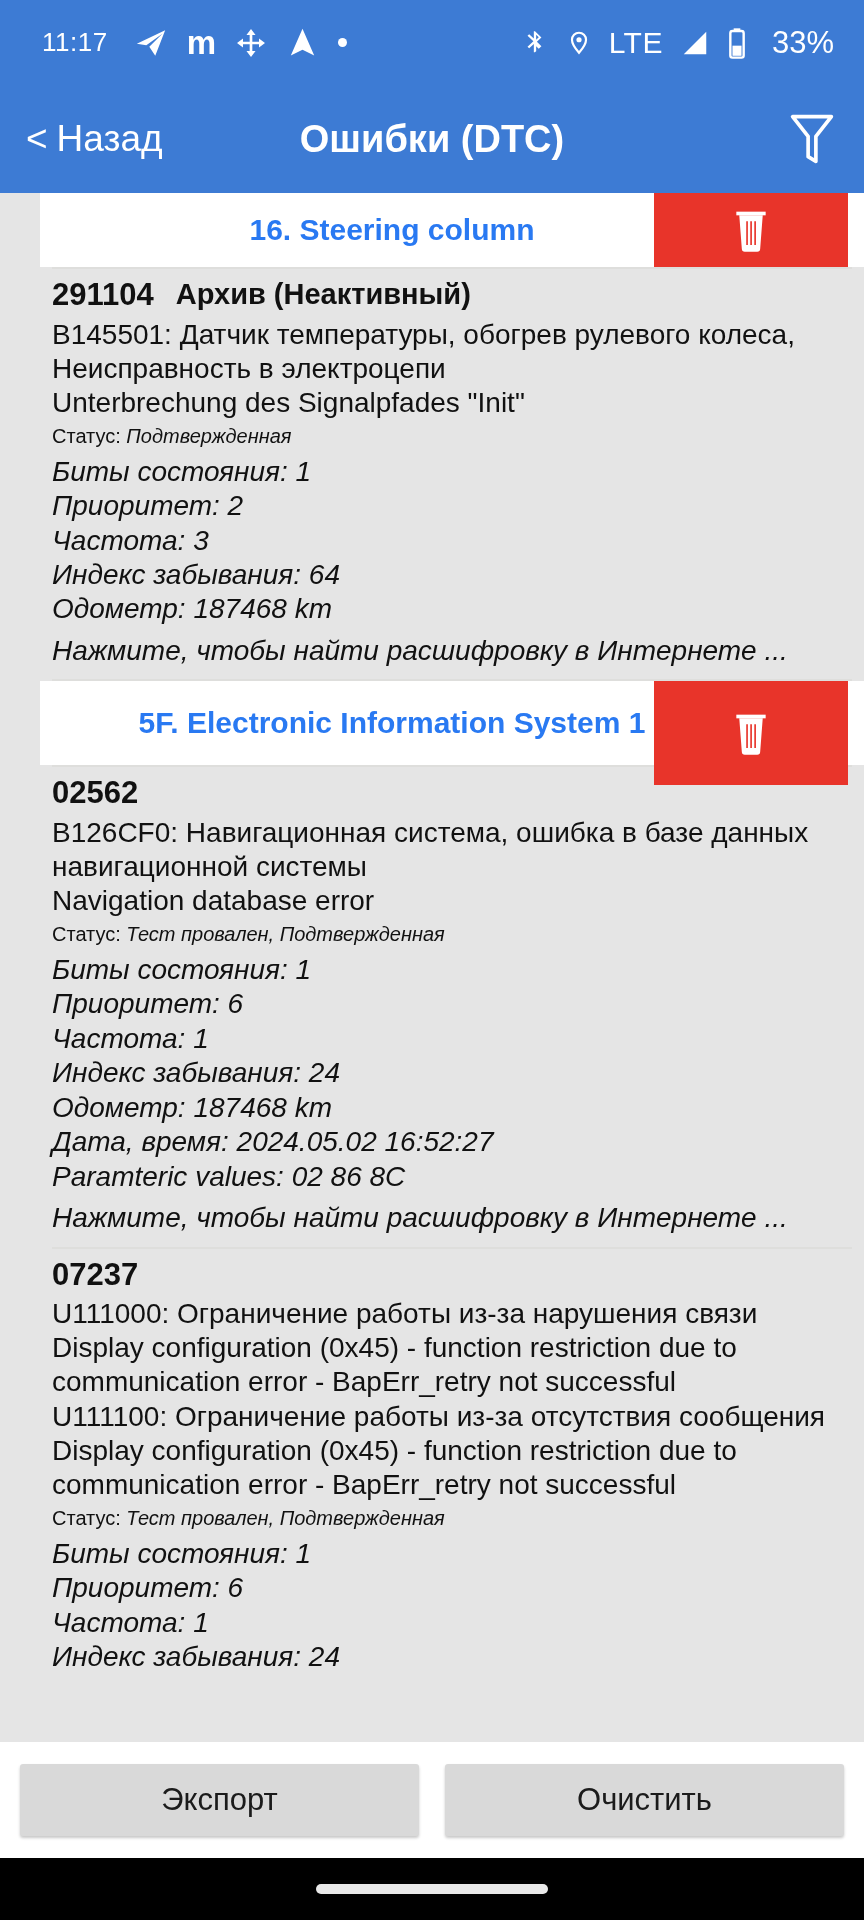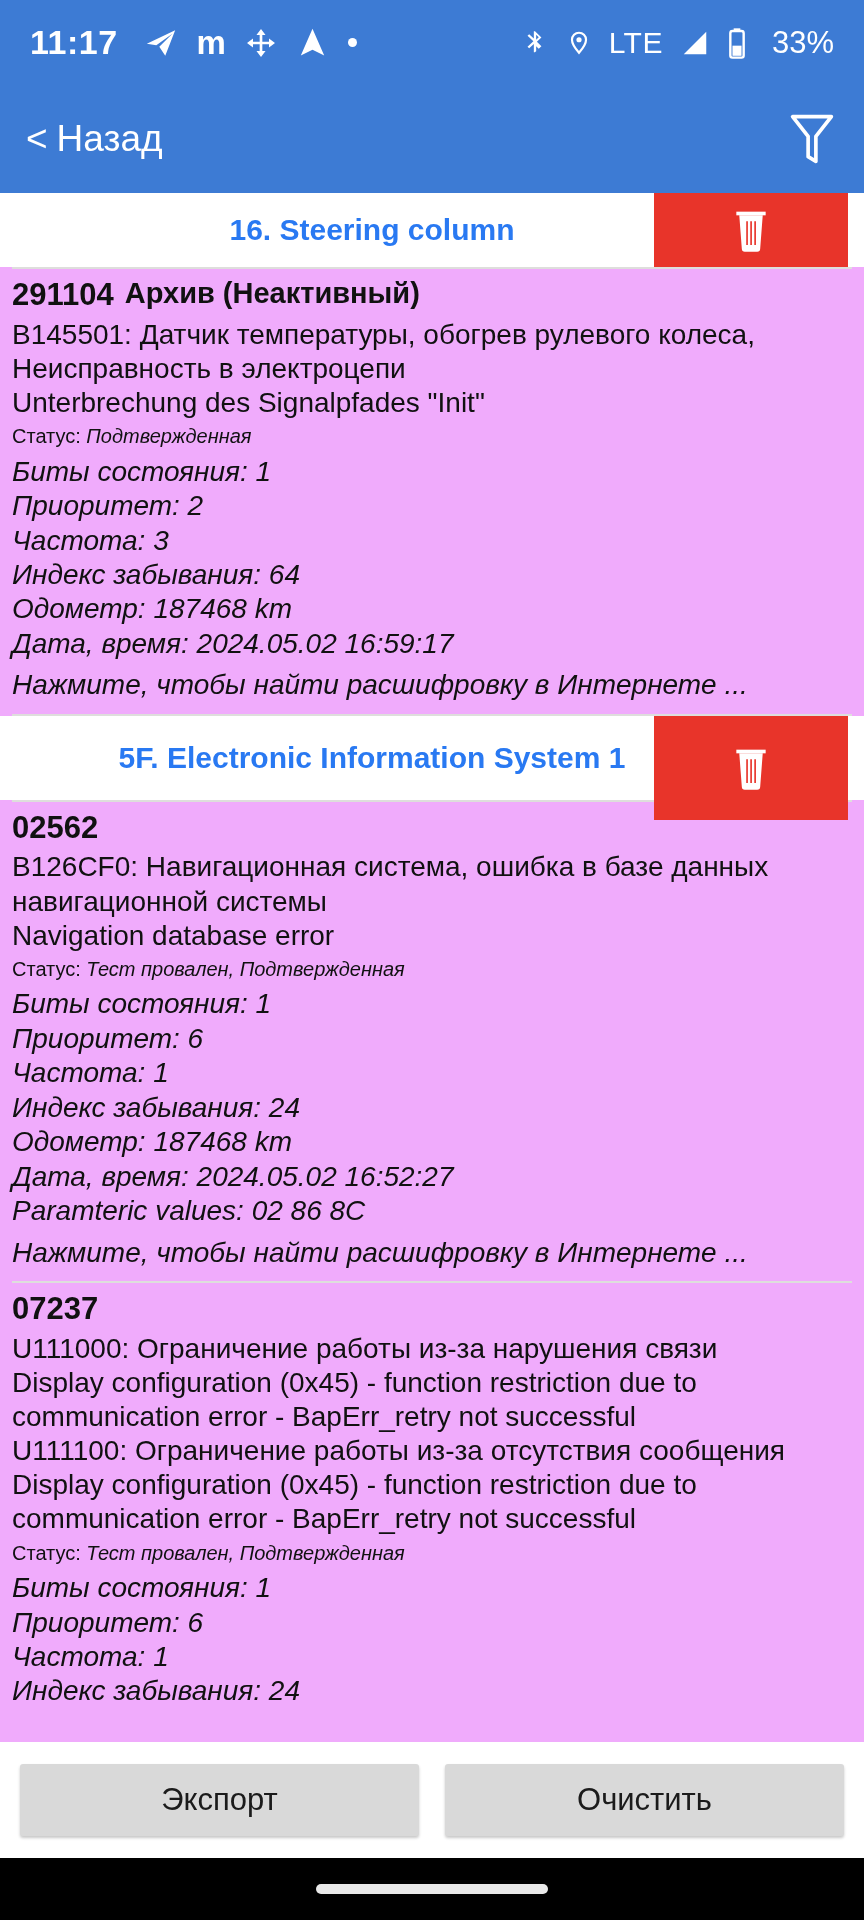--- a/index.html
+++ b/index.html
@@ -10,21 +10,21 @@
     overflow:hidden;
   }
   .phone { width:864px; height:1920px; display:flex; flex-direction:column; background:#fff; }
 
   
   .statusbar {
     height:85px; background:#3d7bd4; color:#fff;
     display:flex; align-items:center; flex:0 0 auto;
     padding:0 30px;
   }
-  .sb-clock { font-size:34px; font-weight:700; letter-spacing:0.5px; }
+  .sb-clock { font-size:26px; font-weight:400; letter-spacing:0.5px;margin-left:12px; }
   .sb-left-icons { display:flex; align-items:center; gap:19px; margin-left:26px; }
   .sb-spacer { flex:1 1 auto; }
   .sb-right-icons { display:flex; align-items:center; gap:17px; }
   .sb-lte { font-size:30px; font-weight:500; letter-spacing:0.5px; }
   .sb-batt-txt { font-size:31px; font-weight:500; margin-left:8px; }
   .ico { display:inline-flex; align-items:center; justify-content:center; }
   .ico svg { display:block; }
   .dot-ico { width:9px; height:9px; border-radius:50%; background:#fff; }
   .m-ico { font-size:33px; font-weight:700; line-height:1; font-family:"Liberation Sans",sans-serif; }
 
@@ -35,21 +35,21 @@
     padding:0 26px; position:relative;
   }
   .back-btn { font-size:37px; font-weight:400; display:flex; align-items:center; gap:9px; z-index:2; }
   .appbar-title {
     position:absolute; left:0; right:0; text-align:center;
     font-size:38px; font-weight:700; pointer-events:none;
   }
   .filter-btn { margin-left:auto; z-index:2; display:flex; align-items:center; }
 
   
-  .content { flex:1 1 auto; overflow:hidden; background:#f0abfc; position:relative; }
+  .content { flex:1 1 auto; overflow:hidden; background:#e5e5e5; position:relative;padding-left:40px; }
 
   .ecu-header {
     position:relative; display:flex; align-items:center; justify-content:center;
     background:#fff;
   }
   .ecu-header.h1 { height:74px; }
   .ecu-header.h2 { height:84px; }
   .ecu-title {
     color:#2979f2; font-size:30px; font-weight:700;
     text-align:center; padding-right:120px;
@@ -59,21 +59,21 @@
     width:194px; background:#e8342a;
     display:flex; align-items:center; justify-content:center;
   }
   .ecu-header.h1 .ecu-del { height:74px; }
   .ecu-header.h2 .ecu-del { height:104px; }
 
   .sep { height:2px; background:#dededc; margin:0 12px; }
 
   .dtc { padding:6px 12px 10px 12px; }
   .dtc-code-row {
-    display:flex; align-items:flex-start; gap:11px;
+    display:flex; align-items:center; gap:22px;
     font-size:31px; font-weight:700; color:#111;
     margin-bottom:3px; line-height:1.28;
   }
   .dtc-code-row .arch { font-weight:700; font-size:29px; }
   .dtc-desc {
     font-size:28px; color:#111; line-height:1.22;
     font-weight:400;
   }
   .dtc-detail {
     font-size:28px; color:#111; line-height:1.23;
@@ -161,20 +161,21 @@
       </span>
       <span class="sb-batt-txt">33%</span>
     </span>
   </div>
 
   <div class="appbar">
     <div class="back-btn">
       <span>&lt;</span>
       <span>Назад</span>
     </div>
+    <div class="appbar-title">Ошибки (DTC)</div>
     <div class="filter-btn">
       <span class="ico">
         <svg width="52" height="56" viewBox="0 0 24 26">
             <path fill="none" stroke="#fff" stroke-width="1.7" stroke-linejoin="round" d="M3 2.6h18l-7.2 9.2v11.6l-3.6-2.2V11.8z"></path>
           </svg>
       </span>
     </div>
   </div>
 
   <div class="content">
@@ -203,21 +204,20 @@
       <div class="dtc-status">
         <span class="lbl">Статус:</span>
         <span class="val">Подтвержденная</span>
       </div>
       <div class="dtc-details">
         <div class="dtc-detail">Биты состояния: 1</div>
         <div class="dtc-detail">Приоритет: 2</div>
         <div class="dtc-detail">Частота: 3</div>
         <div class="dtc-detail">Индекс забывания: 64</div>
         <div class="dtc-detail">Одометр: 187468 km</div>
-        <div class="dtc-detail">Дата, время: 2024.05.02 16:59:17</div>
       </div>
       <div class="dtc-hint">Нажмите, чтобы найти расшифровку в Интернете ...</div>
     </div>
 
     <div class="sep"></div>
 
     <div class="ecu-header h2">
       <div class="ecu-title">5F. Electronic Information System 1</div>
       <div class="ecu-del">
         <span class="ico">

